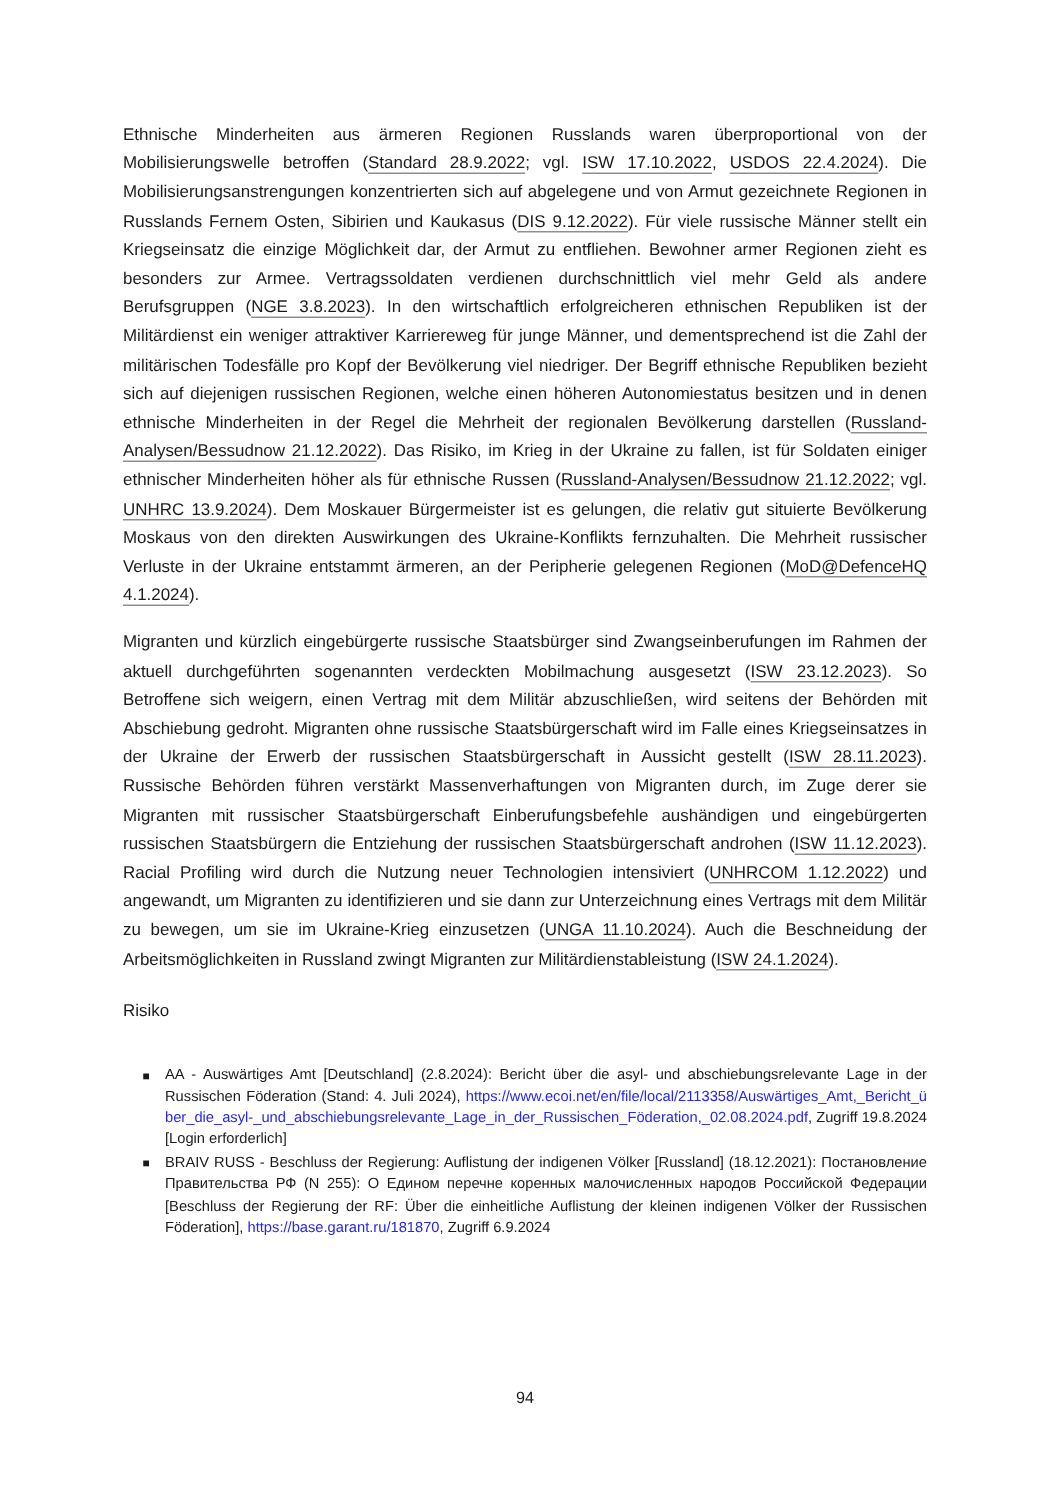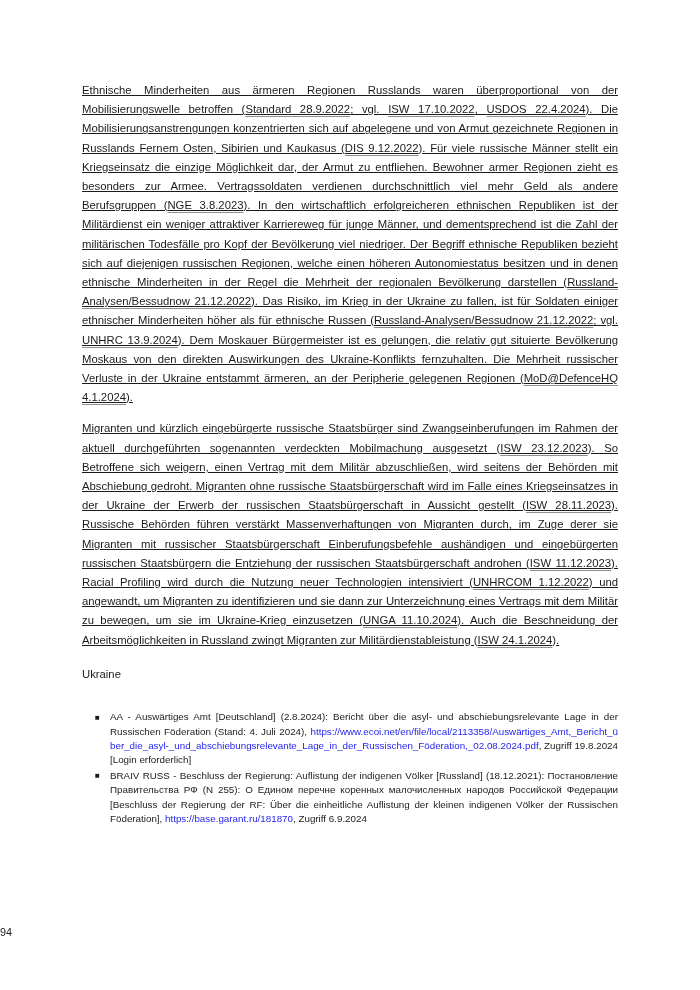--- a/index.html
+++ b/index.html
@@ -19,21 +19,20 @@
     position: absolute;
     left: 82px; top: 81px;
     width: 536px;
   }
   p.body {
     margin: 0 0 12px 0;
     font-size: 11.3px;
     line-height: 19.2px;
     text-align: justify;
     hyphens: auto;
-    text-decoration: underline;
     -webkit-hyphens: auto;
   }
   .cite {
     text-decoration: underline;
     text-decoration-color: #8f8f8f;
     text-decoration-thickness: 1px;
     text-underline-offset: 2.5px;
     cursor: pointer;
   }
   .url {
@@ -66,33 +65,34 @@
     position: absolute;
     left: -15px; top: 0.5px;
     font-size: 8px;
     line-height: 14.4px;
     color: #1b1b1b;
   }
   .pagenum {
     position: absolute;
     left: 0; top: 926px;
     width: 700px;
+    text-align: center;
     font-size: 10.8px;
     color: #1b1b1b;
   }
 </style>
 </head>
 <body>
 
 <div class="page">
   <div class="content">
     <div id="paras">
         <p class="body"><span>Ethnische Minderheiten aus ärmeren Regionen Russlands waren überproportional von der Mobilisierungswelle betroffen (</span><span class="cite">Standard 28.9.2022</span><span>; vgl. </span><span class="cite">ISW 17.10.2022</span><span>, </span><span class="cite">USDOS 22.4.2024</span><span>). Die Mobilisierungsanstrengungen konzentrierten sich auf abgelegene und von Armut gezeichnete Regionen in Russlands Fernem Osten, Sibirien und Kaukasus (</span><span class="cite">DIS 9.12.2022</span><span>). Für viele russische Männer stellt ein Kriegseinsatz die einzige Möglichkeit dar, der Armut zu entfliehen. Bewohner armer Regionen zieht es besonders zur Armee. Vertragssoldaten verdienen durchschnittlich viel mehr Geld als andere Berufsgruppen (</span><span class="cite">NGE 3.8.2023</span><span>). In den wirtschaftlich erfolgreicheren ethnischen Republiken ist der Militärdienst ein weniger attraktiver Karriereweg für junge Männer, und dementsprechend ist die Zahl der militärischen Todesfälle pro Kopf der Bevölkerung viel niedriger. Der Begriff ethnische Republiken bezieht sich auf diejenigen russischen Regionen, welche einen höheren Autonomiestatus besitzen und in denen ethnische Minderheiten in der Regel die Mehrheit der regionalen Bevölkerung darstellen (</span><span class="cite">Russland-Analysen/Bessudnow 21.12.2022</span><span>). Das Risiko, im Krieg in der Ukraine zu fallen, ist für Soldaten einiger ethnischer Minderheiten höher als für ethnische Russen (</span><span class="cite">Russland-Analysen/Bessudnow 21.12.2022</span><span>; vgl. </span><span class="cite">UNHRC 13.9.2024</span><span>). Dem Moskauer Bürgermeister ist es gelungen, die relativ gut situierte Bevölkerung Moskaus von den direkten Auswirkungen des Ukraine-Konflikts fernzuhalten. Die Mehrheit russischer Verluste in der Ukraine entstammt ärmeren, an der Peripherie gelegenen Regionen (</span><span class="cite">MoD@DefenceHQ 4.1.2024</span><span>).</span></p>
         <p class="body"><span>Migranten und kürzlich eingebürgerte russische Staatsbürger sind Zwangseinberufungen im Rahmen der aktuell durchgeführten sogenannten verdeckten Mobilmachung ausgesetzt (</span><span class="cite">ISW 23.12.2023</span><span>). So Betroffene sich weigern, einen Vertrag mit dem Militär abzuschließen, wird seitens der Behörden mit Abschiebung gedroht. Migranten ohne russische Staatsbürgerschaft wird im Falle eines Kriegseinsatzes in der Ukraine der Erwerb der russischen Staatsbürgerschaft in Aussicht gestellt (</span><span class="cite">ISW 28.11.2023</span><span>). Russische Behörden führen verstärkt Massenverhaftungen von Migranten durch, im Zuge derer sie Migranten mit russischer Staatsbürgerschaft Einberufungsbefehle aushändigen und eingebürgerten russischen Staatsbürgern die Entziehung der russischen Staatsbürgerschaft androhen (</span><span class="cite">ISW 11.12.2023</span><span>). Racial Profiling wird durch die Nutzung neuer Technologien intensiviert (</span><span class="cite">UNHRCOM 1.12.2022</span><span>) und angewandt, um Migranten zu identifizieren und sie dann zur Unterzeichnung eines Vertrags mit dem Militär zu bewegen, um sie im Ukraine-Krieg einzusetzen (</span><span class="cite">UNGA 11.10.2024</span><span>). Auch die Beschneidung der Arbeitsmöglichkeiten in Russland zwingt Migranten zur Militärdienstableistung (</span><span class="cite">ISW 24.1.2024</span><span>).</span></p>
       </div>
-    <p class="src-heading">Ukraine</p>
+    <p class="src-heading">Risiko</p>
     <ul class="sources" id="sources">
         <li><span class="bullet">■</span><span><span>AA - Auswärtiges Amt [Deutschland] (2.8.2024): Bericht über die asyl- und abschiebungsrelevante Lage in der Russischen Föderation (Stand: 4. Juli 2024), </span><span class="url">https://www.ecoi.net/en/file/local/2113358/Auswärtiges_Amt,_Bericht_über_die_asyl-_und_abschiebungsrelevante_Lage_in_der_Russischen_Föderation,_02.08.2024.pdf</span><span>, Zugriff 19.8.2024 [Login erforderlich]</span></span></li>
         <li><span class="bullet">■</span><span><span>BRAIV RUSS - Beschluss der Regierung: Auflistung der indigenen Völker [Russland] (18.12.2021): Постановление Правительства РФ (N 255): О Едином перечне коренных малочисленных народов Российской Федерации [Beschluss der Regierung der RF: Über die einheitliche Auflistung der kleinen indigenen Völker der Russischen Föderation], </span><span class="url">https://base.garant.ru/181870</span><span>, Zugriff 6.9.2024</span></span></li>
       </ul>
   </div>
   <div class="pagenum">94</div>
 </div>
 
 </body></html>

